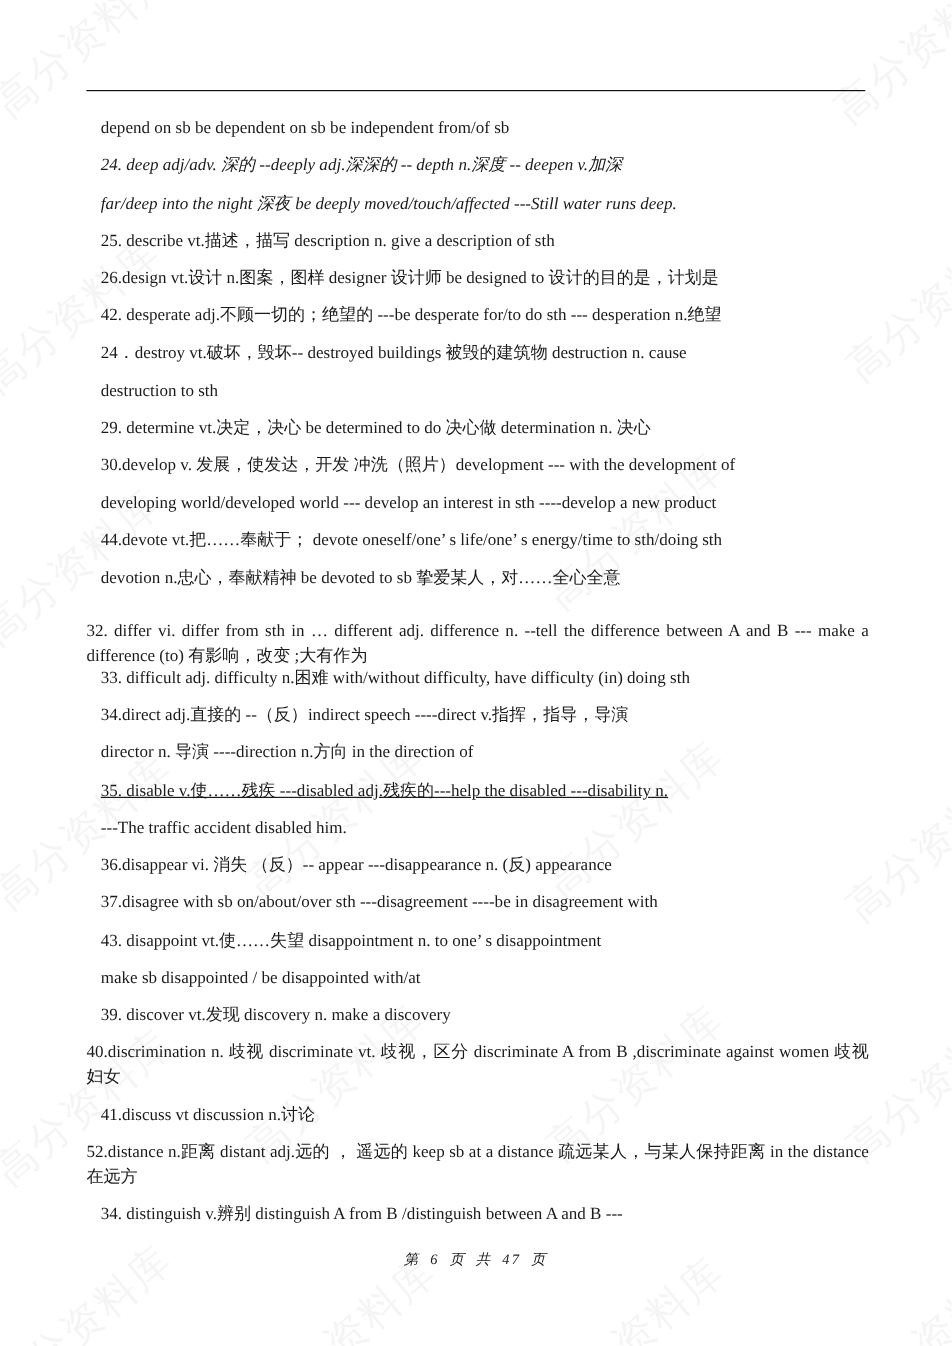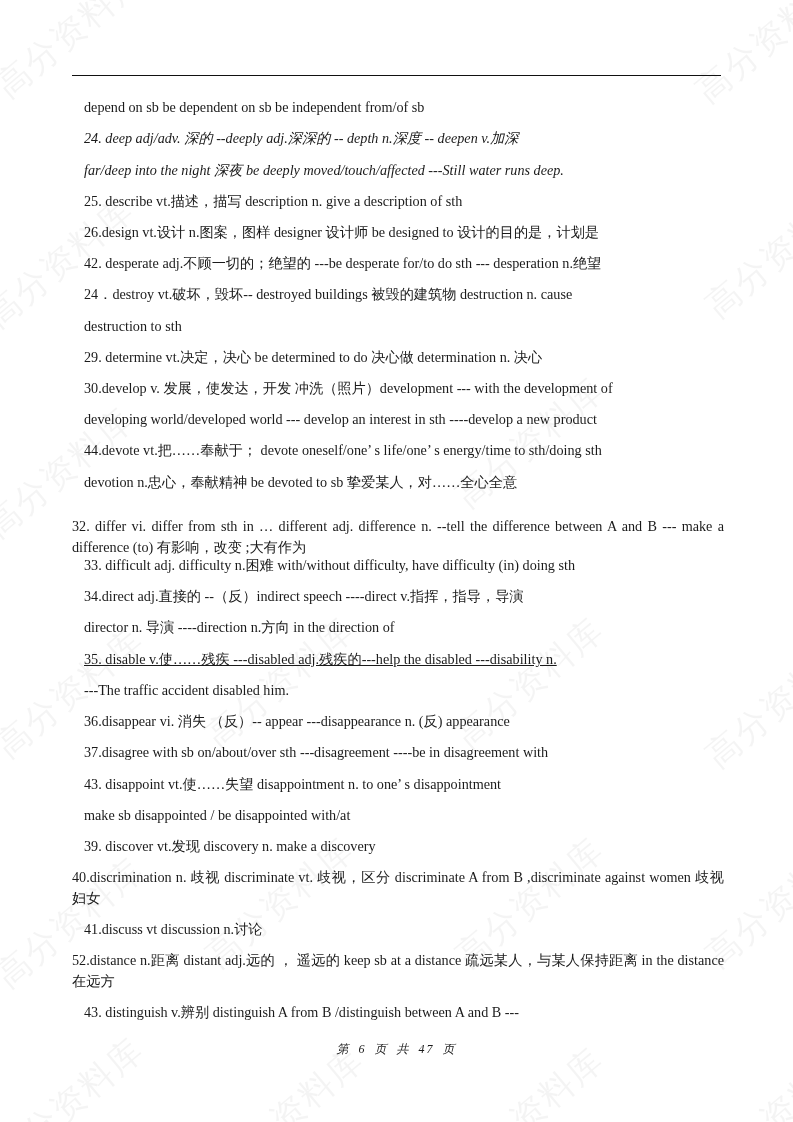--- a/index.html
+++ b/index.html
@@ -78,16 +78,16 @@
   <div class="line" style="top:555px;text-decoration:underline;">35. disable v.使……残疾  ---disabled    adj.残疾的---help the disabled ---disability    n.</div>
   <div class="line" style="top:586px;">---The traffic accident disabled him.</div>
   <div class="line" style="top:617px;">36.disappear vi.  消失    （反）-- appear ---disappearance    n. (反)    appearance</div>
   <div class="line" style="top:648px;">37.disagree with sb on/about/over sth ---disagreement ----be in disagreement with</div>
   <div class="line" style="top:680px;">43. disappoint    vt.使……失望    disappointment    n. to one’ s disappointment</div>
   <div class="line" style="top:711px;">make sb disappointed / be disappointed with/at</div>
   <div class="line" style="top:742px;">39.    discover    vt.发现      discovery    n.      make a discovery</div>
   <div class="wrap" style="top:773px;">40.discrimination n. 歧视        discriminate vt. 歧视，区分      discriminate A from B ,discriminate against women  歧视妇女</div>
   <div class="line" style="top:825px;text-align:center;">41.discuss vt    discussion    n.讨论</div>
   <div class="wrap" style="top:856px;">52.distance    n.距离    distant adj.远的 ，  遥远的      keep sb at a distance  疏远某人，与某人保持距离    in the distance  在远方</div>
-  <div class="line" style="top:908px;">43. distinguish    v.辨别 distinguish A from B /distinguish between A and B ---</div>
+  <div class="line" style="top:908px;">34. distinguish    v.辨别 distinguish A from B /distinguish between A and B ---</div>
 </div>
 
 <div class="footer">第 6 页 共 47 页</div>
 
 </body></html>

